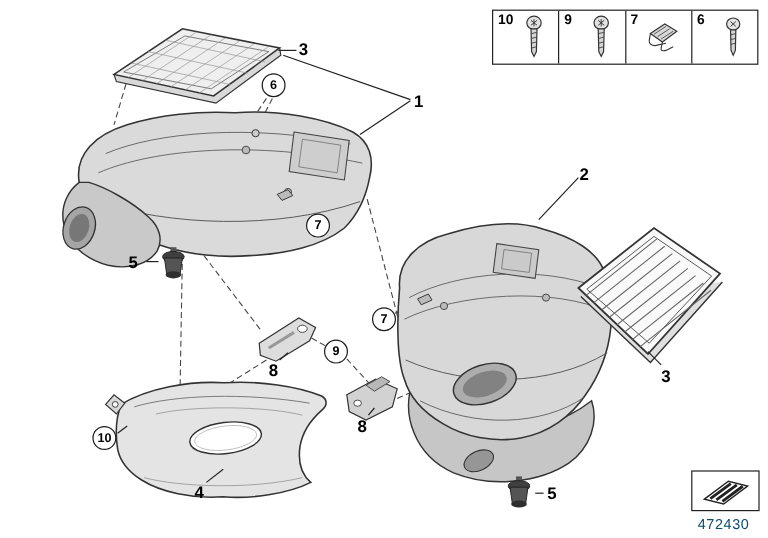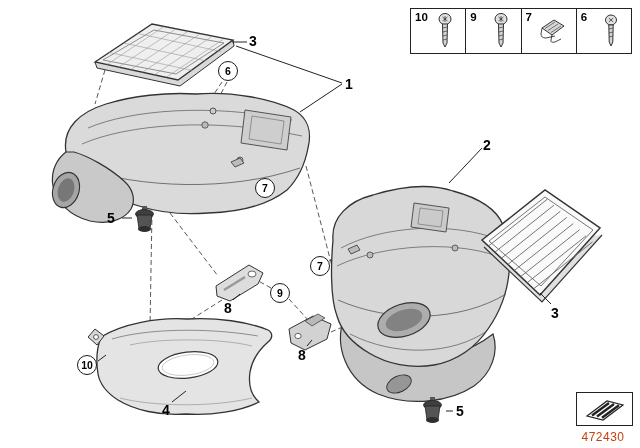--- a/index.html
+++ b/index.html
@@ -27,21 +27,21 @@
   .legend-num { position:absolute; left:4px; top:2px; font-size:11.5px; font-weight:bold; color:#000; }
   .legend-icon { position:absolute; right:7px; top:3px; }
   .legend-icon.clip { top:8px; right:9px; }
   .info-box {
     position:absolute; left:576px; top:392px; width:57px; height:34px;
     border:1.4px solid #222; background:#fff; box-sizing:border-box;
     display:flex; align-items:center; justify-content:center; z-index:5;
   }
   .part-number {
     position:absolute; left:570px; top:430px; width:66px; text-align:center;
-    font-size:12px; color:#c2410c; letter-spacing:0.5px; z-index:5;
+    font-size:12px; color:#0c4a6e; letter-spacing:0.5px; z-index:5;
   }
 </style>
 </head>
 <body>
 
 <div class="stage">
 
   <svg class="art" width="640" height="448" viewBox="0 0 640 448">
 
     <g stroke="#444" stroke-width="0.9" stroke-dasharray="5 3" fill="none">

